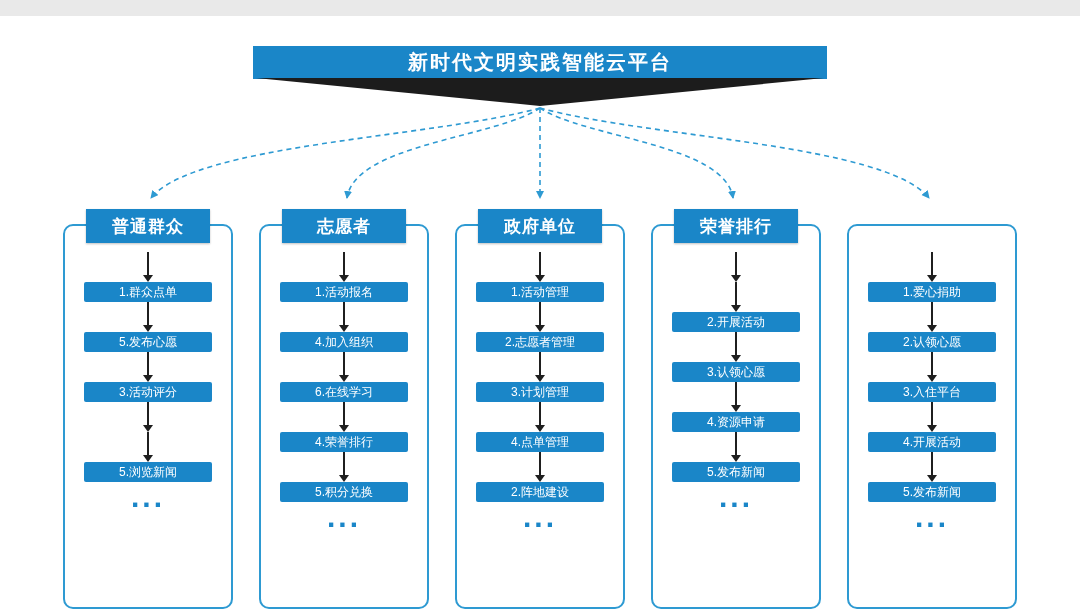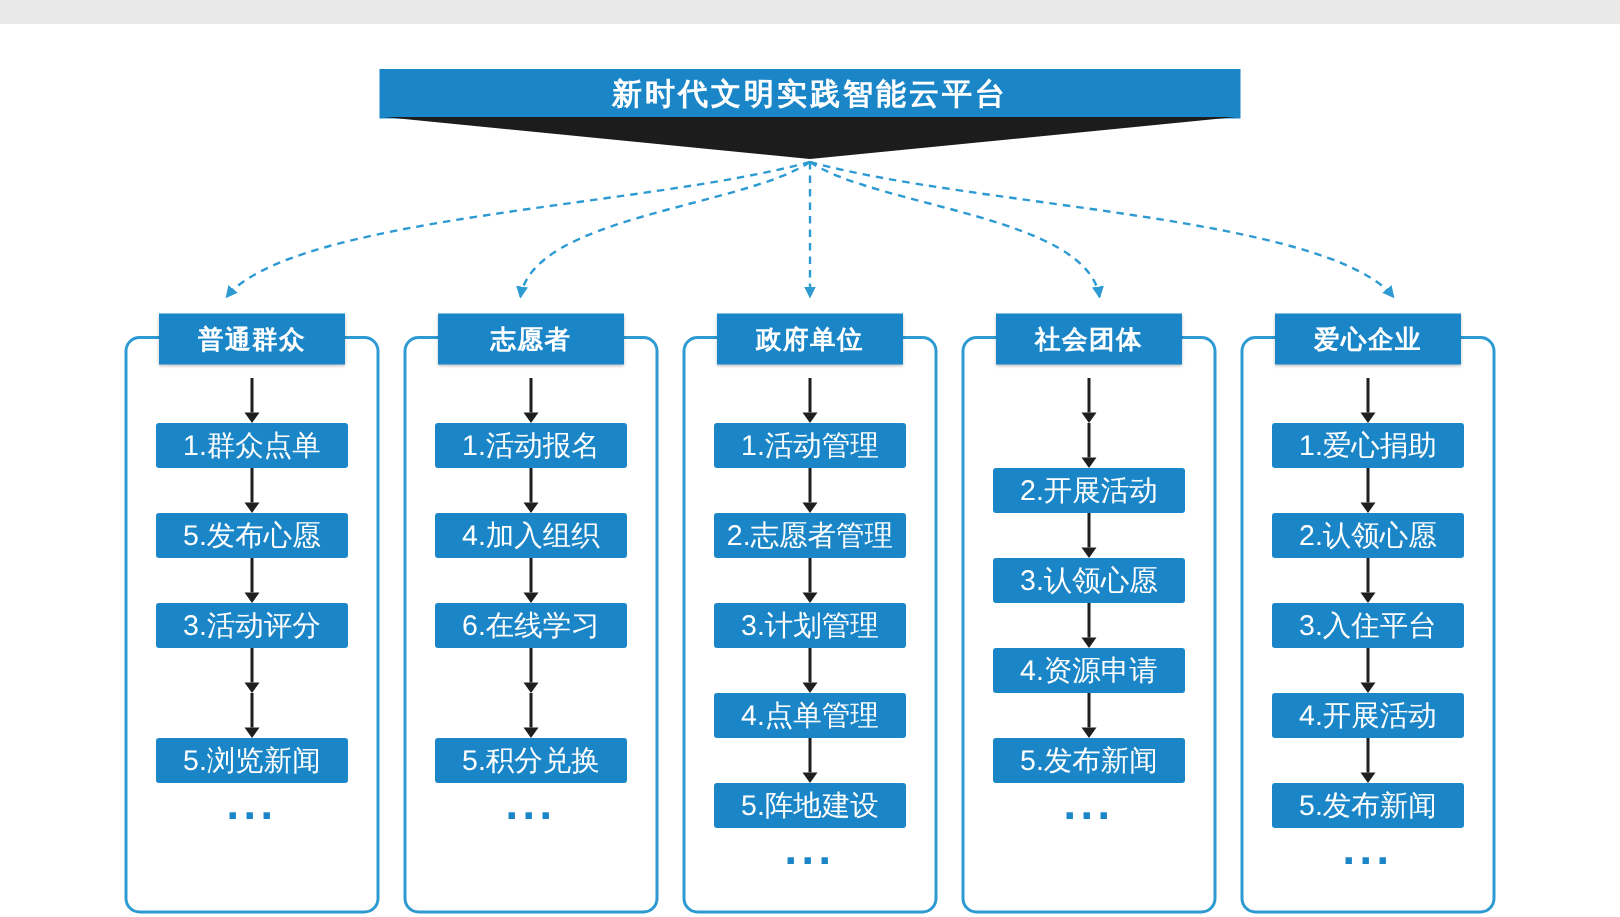--- a/index.html
+++ b/index.html
@@ -25,21 +25,21 @@
     display:flex;align-items:center;justify-content:center;
   }
   
   .connectors{position:absolute;top:60px;left:0;}
   .funnel-shape{fill:var(--funnel);}
   .dashed-path{stroke:var(--dashed-line);stroke-width:1.6;fill:none;stroke-dasharray:5 4;}
   .arrowhead{fill:var(--dashed-line);}
   
   .columns{
     position:absolute;top:208px;left:0;right:0;
-    display:flex;justify-content:center;gap:16px;
+    display:flex;justify-content:center;gap:26px;
   }
   .column{
     position:relative;width:170px;height:385px;
     border:2px solid var(--container-border);border-radius:10px;
     background:var(--background);
   }
   .col-header{
     position:absolute;top:-17px;left:50%;transform:translateX(-50%);
     width:124px;height:34px;background:var(--primary);
     color:var(--text-on-primary);font-size:17px;font-weight:bold;letter-spacing:1px;
@@ -50,22 +50,22 @@
     padding-top:26px;display:flex;flex-direction:column;align-items:center;
   }
   .arrow{display:flex;flex-direction:column;align-items:center;height:30px;}
   .arrow .shaft{width:2px;flex:1;background:var(--arrow);}
   .arrow .head{
     width:0;height:0;
     border-left:5px solid transparent;border-right:5px solid transparent;
     border-top:7px solid var(--arrow);
   }
   .step{
-    width:128px;height:30px;background:var(--primary);
-    color:var(--text-on-primary);font-size:19px;
+    width:128px;height:20px;background:var(--primary);
+    color:var(--text-on-primary);font-size:12px;
     display:flex;align-items:center;justify-content:center;
     border-radius:2px;white-space:nowrap;
   }
   .ellipsis{
     margin-top:4px;color:var(--primary);
     font-size:30px;font-weight:900;letter-spacing:3px;line-height:22px;
   }
 </style>
 </head>
 <body>
@@ -136,20 +136,21 @@
         <div class="step">4.加入组织</div>
         <div class="arrow">
             <span class="shaft"></span>
             <span class="head"></span>
           </div>
         <div class="step">6.在线学习</div>
         <div class="arrow">
             <span class="shaft"></span>
             <span class="head"></span>
           </div>
+        <div class="step">4.荣誉排行</div>
         <div class="arrow">
             <span class="shaft"></span>
             <span class="head"></span>
           </div>
         <div class="step">5.积分兑换</div>
         <div class="ellipsis">...</div>
       </div>
     </div>
 
     <div class="column">
@@ -172,27 +173,27 @@
         <div class="step">3.计划管理</div>
         <div class="arrow">
             <span class="shaft"></span>
             <span class="head"></span>
           </div>
         <div class="step">4.点单管理</div>
         <div class="arrow">
             <span class="shaft"></span>
             <span class="head"></span>
           </div>
-        <div class="step">5.阵地建设</div>
-        <div class="ellipsis">...</div>
-      </div>
-    </div>
-
-    <div class="column">
-      <div class="col-header">社会团体</div>
+        <div class="step">2.阵地建设</div>
+        <div class="ellipsis">...</div>
+      </div>
+    </div>
+
+    <div class="column">
+      <div class="col-header">荣誉排行</div>
       <div class="flow">
         <div class="arrow">
             <span class="shaft"></span>
             <span class="head"></span>
           </div>
         <div class="arrow">
             <span class="shaft"></span>
             <span class="head"></span>
           </div>
         <div class="step">2.开展活动</div>
@@ -209,21 +210,20 @@
         <div class="arrow">
             <span class="shaft"></span>
             <span class="head"></span>
           </div>
         <div class="step">5.发布新闻</div>
         <div class="ellipsis">...</div>
       </div>
     </div>
 
     <div class="column">
-      <div class="col-header">爱心企业</div>
       <div class="flow">
         <div class="arrow">
             <span class="shaft"></span>
             <span class="head"></span>
           </div>
         <div class="step">1.爱心捐助</div>
         <div class="arrow">
             <span class="shaft"></span>
             <span class="head"></span>
           </div>

